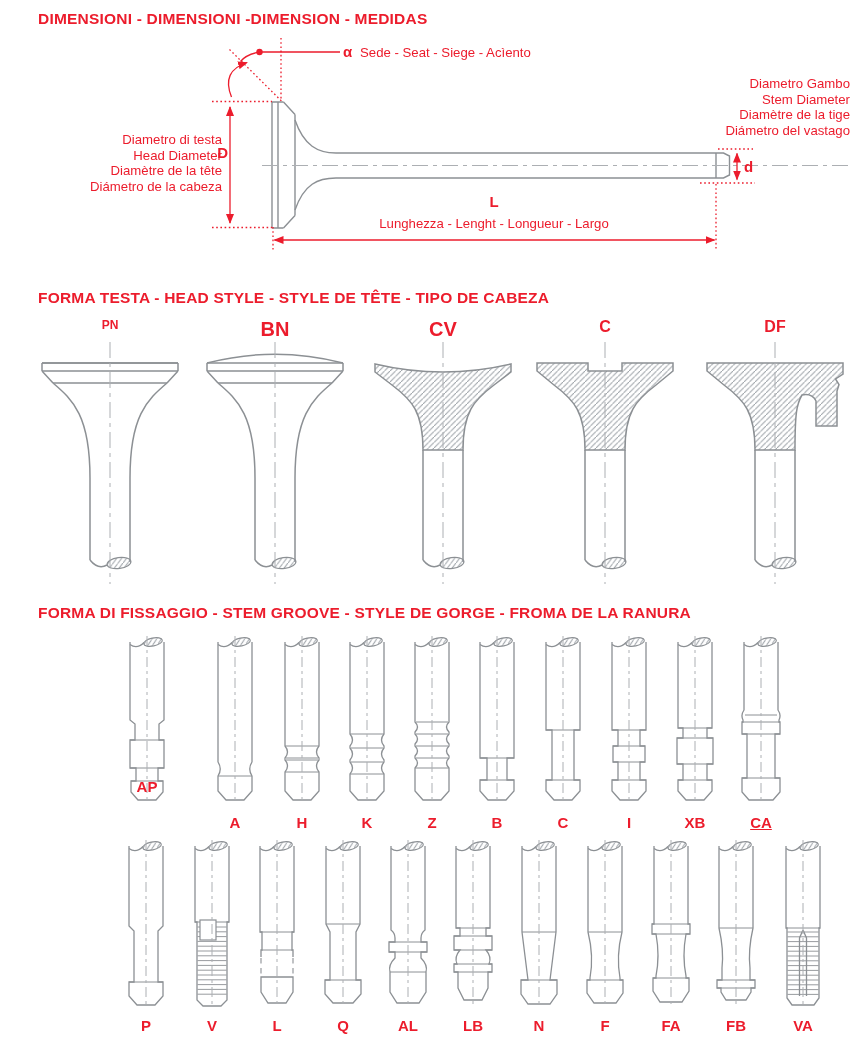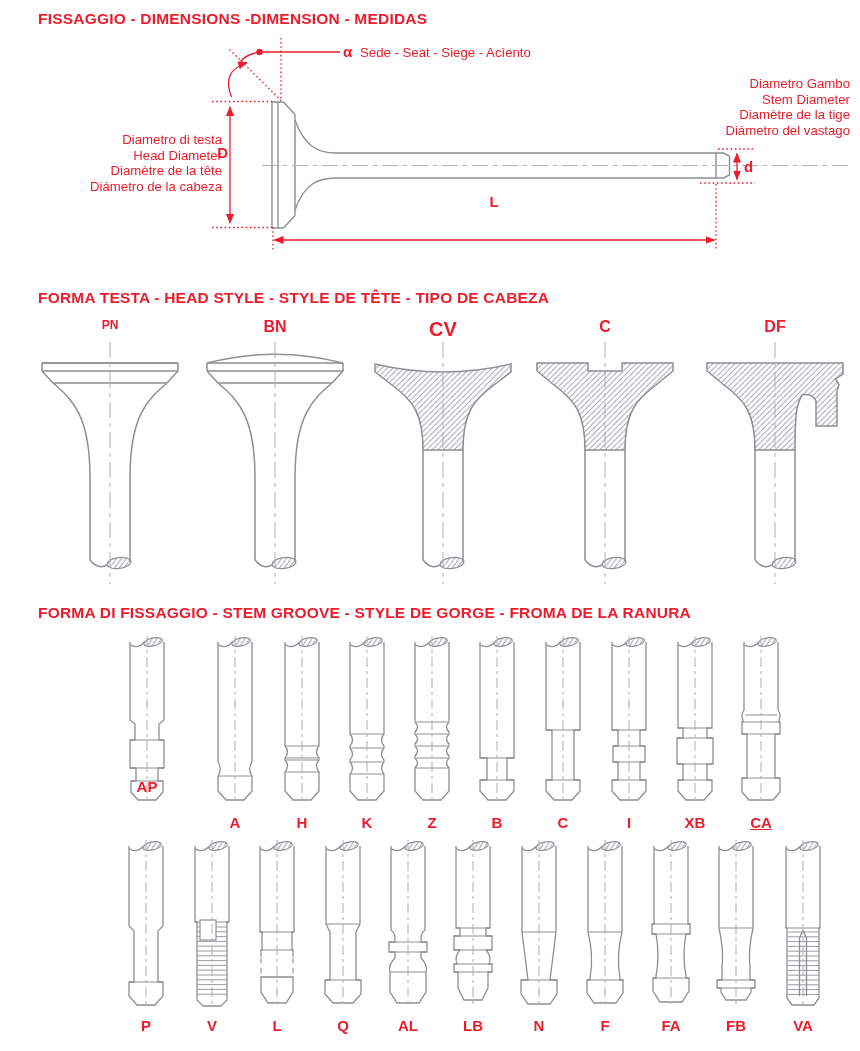--- a/index.html
+++ b/index.html
@@ -27,21 +27,21 @@
       <path d="M-1.5,7 L7,-1.5" stroke="#9AA0A5" stroke-width="1"></path>
     </pattern>
     <marker id="arr" viewBox="0 0 10 8" refX="9" refY="4" markerWidth="10" markerHeight="8" orient="auto-start-reverse" markerUnits="userSpaceOnUse">
       <path d="M0,0 L10,4 L0,8 Z" fill="#EC1C2C"></path>
     </marker>
   </defs>
 </svg>
 
 <div class="page">
 
-  <div class="sec-title" style="top:10px">FISSAGGIO - DIMENSIONS -DIMENSION - MEDIDAS</div>
+  <div class="sec-title" style="top:10px">DIMENSIONI - DIMENSIONI -DIMENSION - MEDIDAS</div>
 
   <svg class="fig" style="left:0;top:30px" width="860" height="230" viewBox="0 0 860 230">
 
     <g stroke="#8C9094" stroke-width="1.4" fill="none">
       <path d="M272,72 V198 M278,72 V198 M272,72 H283.5 M272,198 H283.5"></path>
       <path d="M283.5,72 L295,84.5 M283.5,198 L295,185.5 M295,84.5 V185.5"></path>
       <path d="M295,90 C304,116 318,123 336,123 M295,180 C304,154 318,148 336,148"></path>
       <path d="M336,123 H716 M336,148 H716"></path>
       <path d="M716,123 V148 M716,123 H723.5 L729.5,126 V145 L723.5,148 H716"></path>
     </g>
@@ -80,20 +80,21 @@
   <div class="ann small r" style="right:10px;top:76px">
     <div>Diametro Gambo</div>
     <div>Stem Diameter</div>
     <div>Diamètre de la tige</div>
     <div>Diámetro del vastago</div>
   </div>
 
   <div class="ann sym r" style="left:204px;top:144px;width:24px">D</div>
   <div class="ann sym" style="left:744px;top:158px">d</div>
   <div class="ann sym c" style="left:480px;top:193px;width:28px">L</div>
+  <div class="ann small c" style="left:294px;top:216px;width:400px">Lunghezza - Lenght - Longueur - Largo</div>
 
   <div class="sec-title" style="top:289px">FORMA TESTA - HEAD STYLE - STYLE DE TÊTE - TIPO DE CABEZA</div>
   <div id="heads">
       <div class="fig" style="left: 35px; top: 338px; width: 150px; height: 254px;">
         <svg width="150" height="254" viewBox="0 0 150 254">
           <path d="M7,25 H143 L143,33 L132,45 C112,62 95,78 95,140 L95,226 L55,226 L55,140 C55,78 38,62 18,45 L7,33 Z" fill="#fff"></path>
           <path d="M7,25 H143" stroke="#8C9094" stroke-width="1.5" fill="none"></path>
           <path d="M7,25 H143 M7,33 H143 M7,25 V33 M143,25 V33" stroke="#8C9094" stroke-width="1.5" fill="none"></path>
           <path d="M7,33 L18,45 M143,33 L132,45 M18,45 H132" stroke="#8C9094" stroke-width="1.5" fill="none"></path>
           <path d="M18,45 C38,62 55,78 55,140 V222 M132,45 C112,62 95,78 95,140 V224" stroke="#8C9094" stroke-width="1.5" fill="none"></path>
@@ -108,21 +109,21 @@
           <path d="M7,25 Q75,7.5 143,25 L143,33 L132,45 C112,62 95,78 95,140 L95,226 L55,226 L55,140 C55,78 38,62 18,45 L7,33 Z" fill="#fff"></path>
           <path d="M7,25 Q75,7.5 143,25" stroke="#8C9094" stroke-width="1.5" fill="none"></path>
           <path d="M7,25 H143 M7,33 H143 M7,25 V33 M143,25 V33" stroke="#8C9094" stroke-width="1.5" fill="none"></path>
           <path d="M7,33 L18,45 M143,33 L132,45 M18,45 H132" stroke="#8C9094" stroke-width="1.5" fill="none"></path>
           <path d="M18,45 C38,62 55,78 55,140 V222 M132,45 C112,62 95,78 95,140 V224" stroke="#8C9094" stroke-width="1.5" fill="none"></path>
           <path d="M55,222 Q63,232 72,227" stroke="#8C9094" stroke-width="1.5" fill="none"></path>
           <ellipse cx="84" cy="225" rx="12" ry="5.5" transform="rotate(-8 84 225)" fill="url(#hatch)" stroke="#8C9094" stroke-width="1.2"></ellipse>
           <path d="M75,4 V246" stroke="#ACAFB3" stroke-width="1" stroke-dasharray="16 5 4 5"></path>
         </svg>
       </div>
-      <div class="fig-label" style="left: 245px; top: 318px; width: 60px; font-size: 16px;">BN</div>
+      <div class="fig-label" style="left: 245px; top: 318px; width: 60px; font-size: 20px;">BN</div>
       <div class="fig" style="left: 368px; top: 338px; width: 150px; height: 254px;">
         <svg width="150" height="254" viewBox="0 0 150 254">
           <path d="M7,26 Q75,42 143,26 L143,34 L126,47 C106,62 95,74 95,112 L55,112 C55,74 44,62 24,47 L7,34 Z" fill="#fff"></path>
           <path d="M7,26 Q75,42 143,26 L143,34 L126,47 C106,62 95,74 95,112 L55,112 C55,74 44,62 24,47 L7,34 Z" fill="url(#hatch)" stroke="#8C9094" stroke-width="1.5"></path>
           <path d="M55,112 V222 M95,112 V224" stroke="#8C9094" stroke-width="1.5" fill="none"></path>
           <path d="M55,222 Q63,232 72,227" stroke="#8C9094" stroke-width="1.5" fill="none"></path>
           <ellipse cx="84" cy="225" rx="12" ry="5.5" transform="rotate(-8 84 225)" fill="url(#hatch)" stroke="#8C9094" stroke-width="1.2"></ellipse>
           <path d="M75,4 V246" stroke="#ACAFB3" stroke-width="1" stroke-dasharray="16 5 4 5"></path>
         </svg>
       </div>

